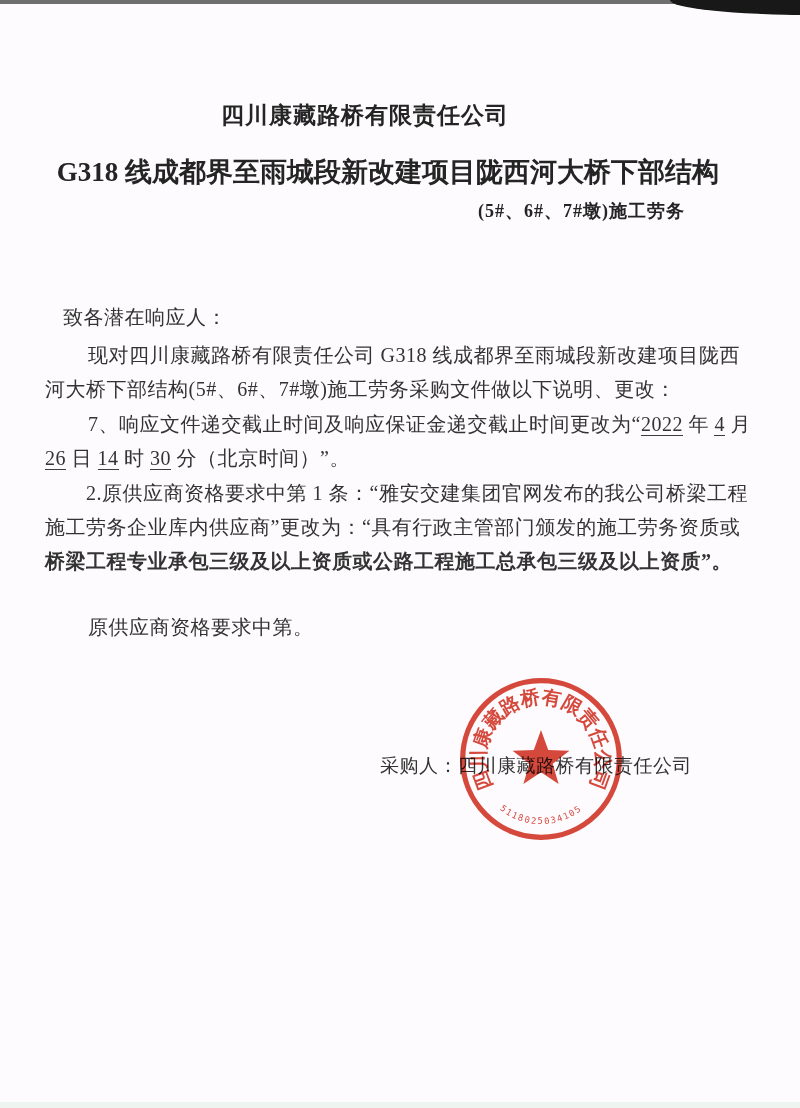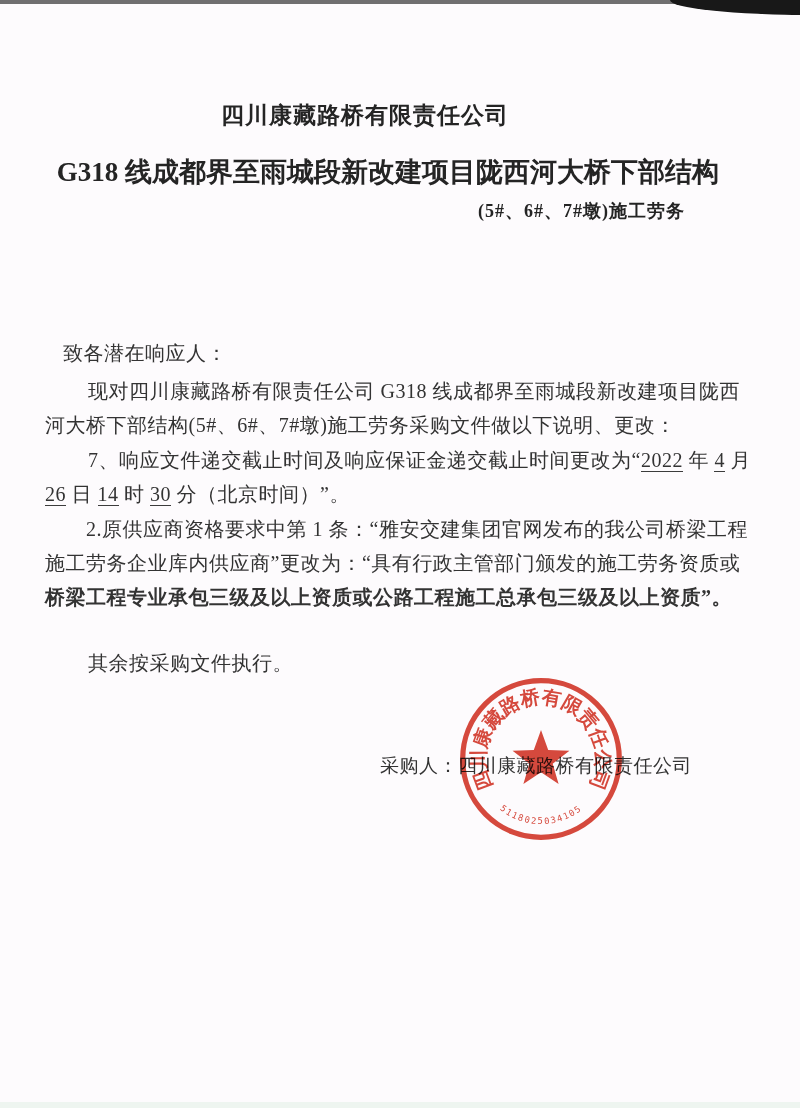--- a/index.html
+++ b/index.html
@@ -17,21 +17,21 @@
   .edge-bottom { position:absolute; left:0; right:0; bottom:0; height:6px; background:#eef5f0; }
 
   .title { position:absolute; font-weight:bold; color:#242424; white-space:nowrap; }
   .t1 { top:100px; left:45px; width:640px; text-align:center; font-size:23px; letter-spacing:1px; }
   .t2 { top:146px; left:33px; width:710px; text-align:center; font-size:27px;margin-top:8px; }
   .t3 { top:199px; left:45px; width:640px; text-align:right; font-size:18px; letter-spacing:1px; }
   .t4 { top:240px; left:45px; width:634px; text-align:center; font-size:23px; letter-spacing:2px; }
 
   .body-line {
     position:absolute; font-size:20px; line-height:28px;
-    letter-spacing:0.5px; white-space:nowrap; color:#333;margin-top:36px;
+    letter-spacing:0.5px; white-space:nowrap; color:#333;
   }
   .u { border-bottom:1.5px solid #3c3c3c; }
 
   .footer-line { position:absolute; font-size:19px; letter-spacing:0.5px; white-space:nowrap; color:#333; }
   .f1 { top:753px; left:380px; }
   .f2 { top:790px; left:465px; }
 
   .seal {
     position:absolute; left:453px; top:671px; width:176px; height:176px;
     mix-blend-mode:multiply; opacity:.92;
@@ -55,21 +55,21 @@
 
   <div id="body-lines">
       <div class="body-line" style="top: 303px; left: 63px;"><span>致各潜在响应人：</span></div>
       <div class="body-line" style="top: 341px; left: 88px;"><span>现对四川康藏路桥有限责任公司 G318 线成都界至雨城段新改建项目陇西</span></div>
       <div class="body-line" style="top: 375px; left: 45px;"><span>河大桥下部结构(5#、6#、7#墩)施工劳务采购文件做以下说明、更改：</span></div>
       <div class="body-line" style="top: 410px; left: 88px;"><span>7、响应文件递交截止时间及响应保证金递交截止时间更改为“</span><span class="u">2022</span><span> 年 </span><span class="u">4</span><span> 月</span></div>
       <div class="body-line" style="top: 444px; left: 45px;"><span class="u">26</span><span> 日 </span><span class="u">14</span><span> 时 </span><span class="u">30</span><span> 分（北京时间）”。</span></div>
       <div class="body-line" style="top: 479px; left: 86px;"><span>2.原供应商资格要求中第 1 条：“雅安交建集团官网发布的我公司桥梁工程</span></div>
       <div class="body-line" style="top: 513px; left: 45px;"><span>施工劳务企业库内供应商”更改为：“具有行政主管部门颁发的施工劳务资质或</span></div>
       <div class="body-line" style="top: 547px; left: 45px; font-weight: bold;"><span>桥梁工程专业承包三级及以上资质或公路工程施工总承包三级及以上资质”。</span></div>
-      <div class="body-line" style="top: 613px; left: 88px;"><span>其余按采购文件执行。</span></div>
+      <div class="body-line" style="top: 613px; left: 88px;"><span>原供应商资格要求中第。</span></div>
     </div>
 
   <div class="footer-line f1">采购人：四川康藏路桥有限责任公司</div>
 
   <svg class="seal" viewBox="0 0 200 200" aria-hidden="true">
     <circle cx="100" cy="100" r="89" fill="none" stroke-width="6" stroke="#d43a2c"></circle>
     <path id="seal-arc-top" d="M48.4,136.1 A63,63 0 1 1 151.6,136.1" fill="none"></path>
     <path id="seal-arc-bottom" d="M52.4,156.7 A74,74 0 0 0 147.6,156.7" fill="none"></path>
     <text class="seal-text" text-anchor="middle" fill="#d43a2c">
       <textPath href="#seal-arc-top" startOffset="50%">四川康藏路桥有限责任公司</textPath>

